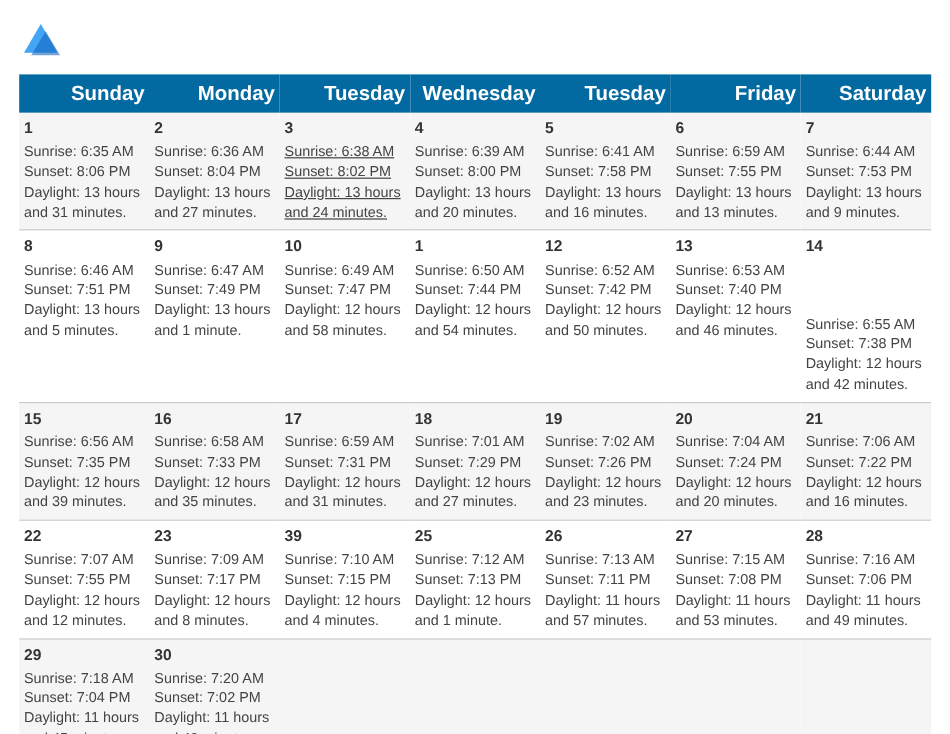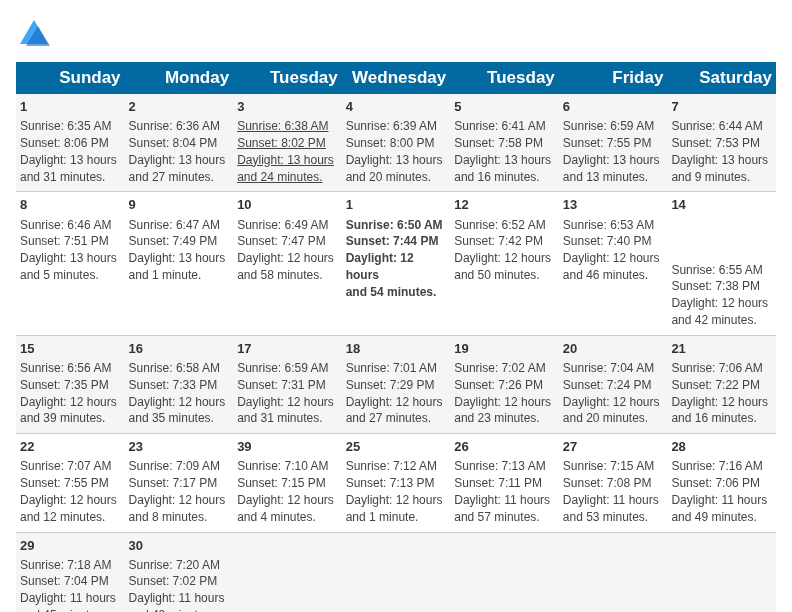--- a/index.html
+++ b/index.html
@@ -188,21 +188,21 @@
         </td>
         <td>
           <span class="day-num">10</span>
           <div class="day-info" style="white-space: pre-line;">Sunrise: 6:49 AM
 Sunset: 7:47 PM
 Daylight: 12 hours
 and 58 minutes.</div>
         </td>
         <td>
           <span class="day-num">1</span>
-          <div class="day-info" style="white-space: pre-line; font-weight: bold;">Sunrise: 6:50 AM
+          <div class="day-info" style="white-space: pre-line;">Sunrise: 6:50 AM
 Sunset: 7:44 PM
 Daylight: 12 hours
 and 54 minutes.</div>
         </td>
         <td>
           <span class="day-num">12</span>
           <div class="day-info" style="white-space: pre-line;">Sunrise: 6:52 AM
 Sunset: 7:42 PM
 Daylight: 12 hours
 and 50 minutes.</div>

